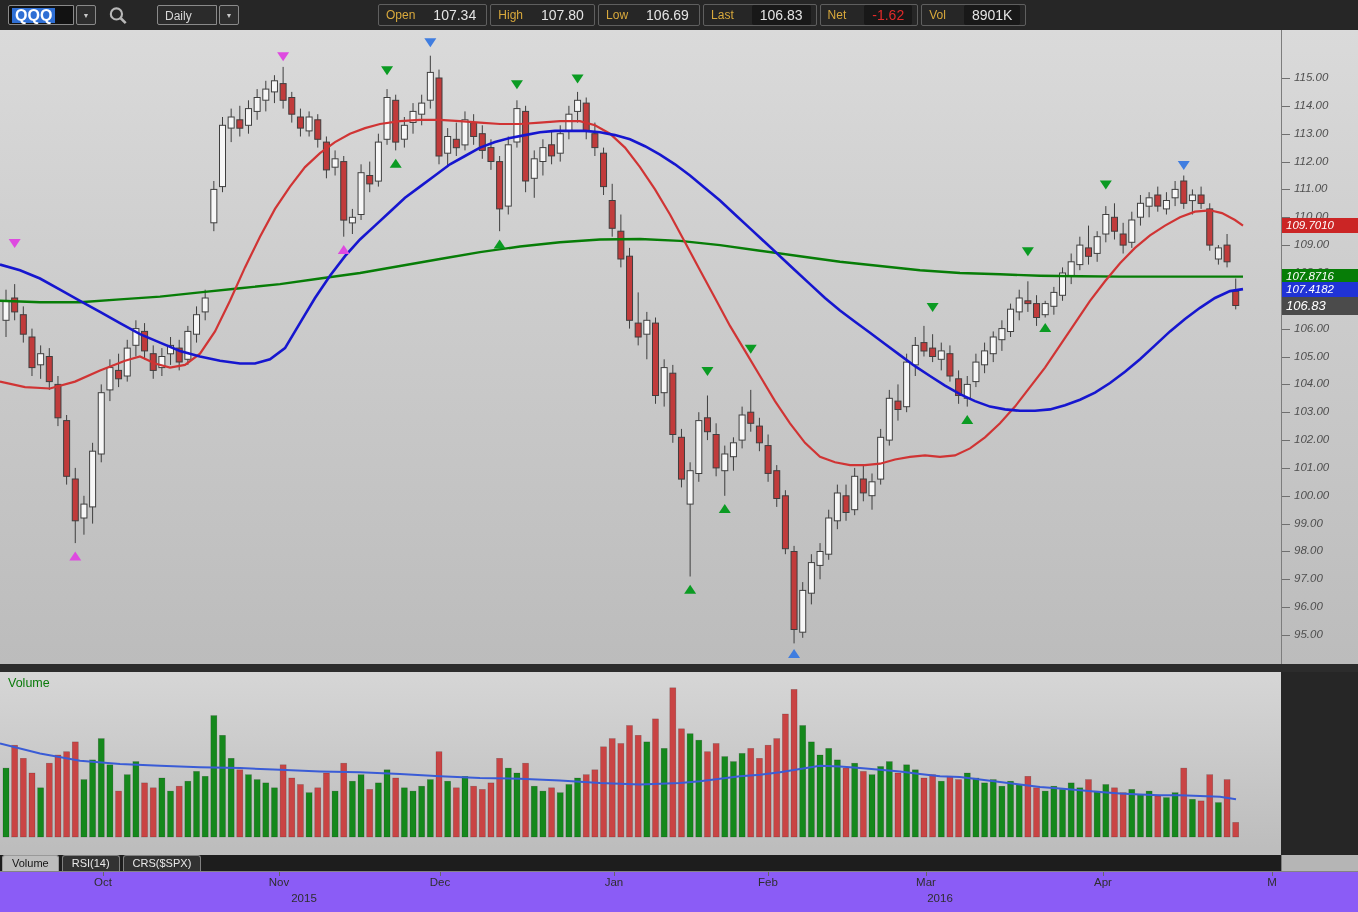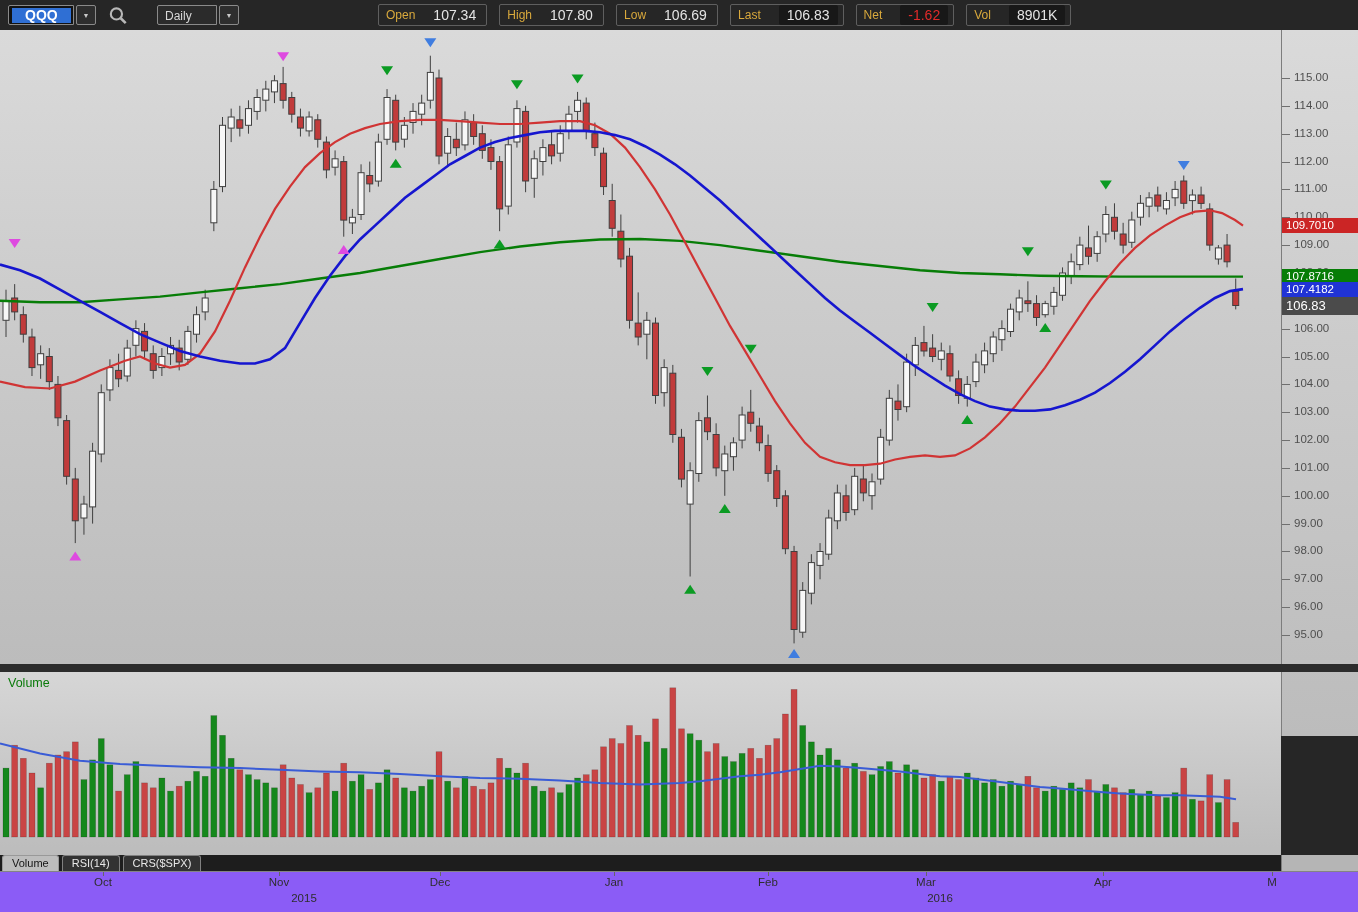--- a/index.html
+++ b/index.html
@@ -5,34 +5,34 @@
   * { box-sizing: border-box; margin: 0; padding: 0; }
   html,body { background:#1b1b1b; }
   .app {
     position: relative; width: 1358px; height: 912px; overflow: hidden;
     font-family: "Liberation Sans", sans-serif; background:#262626;
   }
   
   .toolbar { position:absolute; left:0; top:0; width:1358px; height:30px; background:#262626; }
   .symbol-group { position:absolute; left:8px; top:5px; display:flex; }
   .symbol-input { width:66px; height:20px; background:#121212; border:1px solid #8a8a8a; border-radius:2px 0 0 2px; display:flex; align-items:center; padding-left:3px; }
-  .symbol-input .sel { background:#2f6fd4; color:#fff; font-size:14px; font-weight:bold; padding:0 13px; line-height:15px; }
+  .symbol-input .sel { background:#2f6fd4; color:#fff; font-size:16px; font-weight:bold; padding:0 3px; line-height:15px; }
   .drop-btn { width:20px; height:20px; background:#2e2e2e; border:1px solid #8a8a8a; border-radius:2px; margin-left:2px; color:#c9c9c9; font-size:7px; display:flex; align-items:center; justify-content:center; cursor:pointer; }
   .search-btn { position:absolute; left:107px; top:6px; width:22px; height:19px; background:none; border:none; cursor:pointer; }
   .interval-group { position:absolute; left:138px; top:5px; display:flex;padding-left:19px; }
   .interval-value { width:60px; height:20px; background:#2b2b2b; border:1px solid #8a8a8a; border-radius:2px 0 0 2px; color:#d8d8d8; font-size:12px; padding:3px 0 0 7px; }
-  .quote-bar { position:absolute; left:378px; top:4px; display:flex; gap:12px; }
+  .quote-bar { position:absolute; left:378px; top:4px; display:flex; gap:3px; }
   .qbox { height:22px; border:1px solid #5f5f5f; border-radius:2px; background:#262626; display:flex; align-items:center; padding:0 7px; }
   .qlabel { color:#d9a93c; font-size:12px; margin-right:18px; }
   .qval { color:#e4e4e4; font-size:14px; min-width:46px; text-align:left; }
   .qval.inset { background:#181818; border-radius:2px; padding:2px 8px; margin-right:-2px; }
   .qval.neg { color:#e02a2a; }
   
   #main-svg { position:absolute; left:0; top:30px; background:linear-gradient(180deg,#dadada 0%, #cdcdcd 40%, #bcbcbc 100%); }
-  .price-axis { position:absolute; left:1281px; top:30px; width:77px; height:706px; border-left:1px solid #7d7d7d; background:linear-gradient(180deg,#dadada 0%, #cdcdcd 40%, #bcbcbc 100%); overflow:hidden; }
+  .price-axis { position:absolute; left:1281px; top:30px; width:77px; height:634px; border-left:1px solid #7d7d7d; background:linear-gradient(180deg,#dadada 0%, #cdcdcd 40%, #bcbcbc 100%); overflow:hidden;font-style:italic; }
   .splitter { position:absolute; left:0; top:664px; width:1358px; height:8px; background:#2c2c2c; }
   #vol-svg { position:absolute; left:0; top:672px; background:linear-gradient(180deg,#d6d6d6 0%, #bcbcbc 100%); }
   .vol-axis { position:absolute; left:1281px; top:672px; width:77px; height:183px; border-left:1px solid #7d7d7d; background:linear-gradient(180deg,#d6d6d6 0%, #bcbcbc 100%); overflow:hidden; }
   .vol-pane-label { position:absolute; left:8px; top:676px; color:#0a7a0a; font-size:12.5px; }
   .tick-label { position:absolute; left:12px; color:#4f4f4f; font-size:11.5px; }
   .tick-dash { position:absolute; left:0; width:8px; height:1px; background:#6f6f6f; }
   .badge { position:absolute; left:0; width:77px; color:#fff; font-size:11.5px; padding:1px 0 1px 4px; }
   .badge.big { font-size:13px; }
   
   .tab-bar { position:absolute; left:0; top:855px; width:1281px; height:16px; background:#1d1d1d; display:flex; align-items:flex-end; padding-left:2px; }

